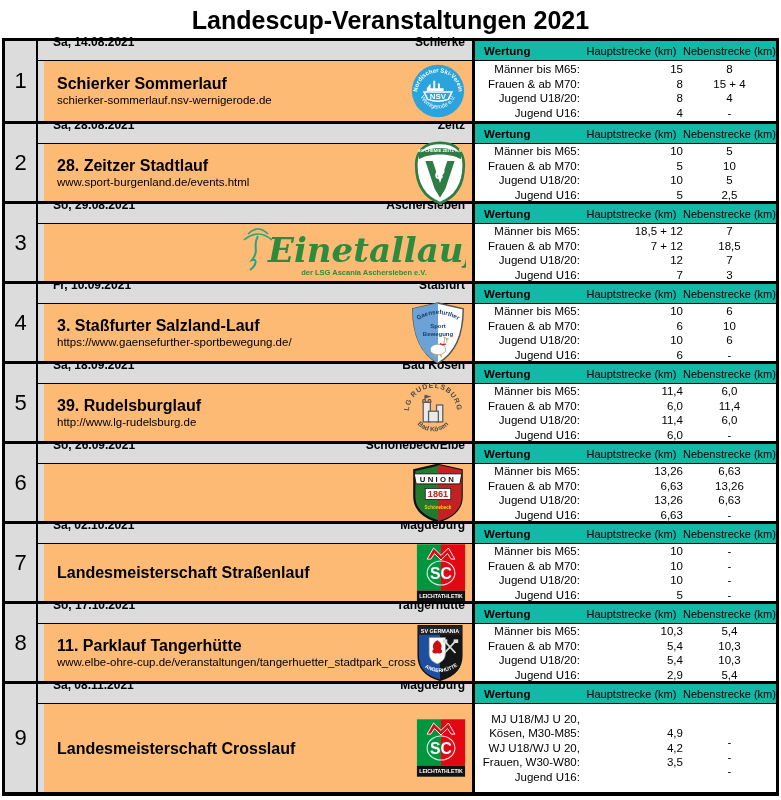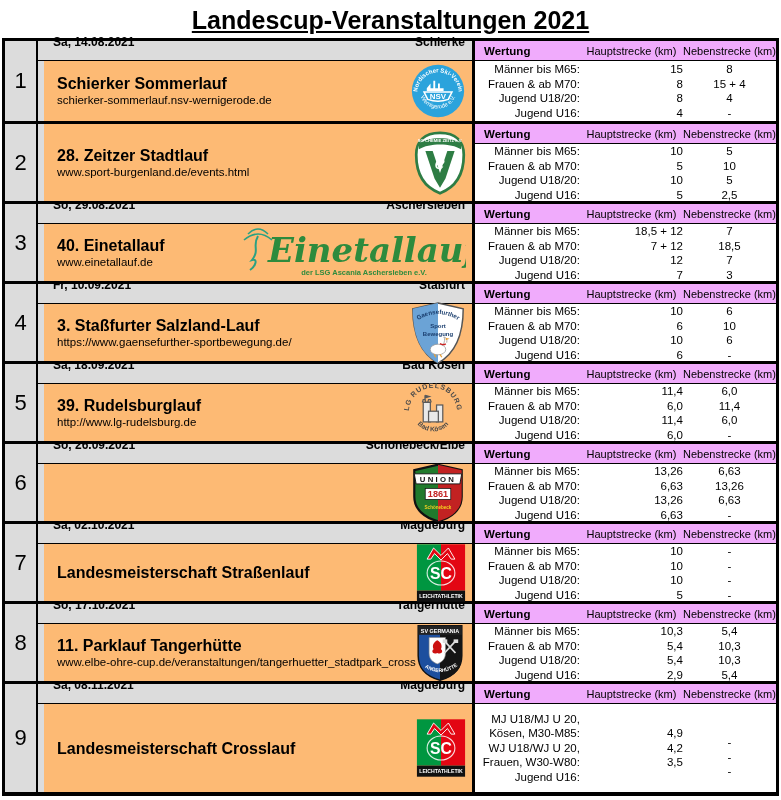--- a/index.html
+++ b/index.html
@@ -1,40 +1,40 @@
 <!DOCTYPE html>
 <html><head>
 <meta charset="utf-8">
 <style>
   * { margin:0; padding:0; box-sizing:border-box; }
   html,body { width:781px; height:800px; background:#fff; overflow:hidden;
     font-family:"Liberation Sans", sans-serif; color:#000; }
   .page { width:781px; height:800px; position:relative; }
-  .title { text-align:center; font-weight:bold; font-size:25px; padding-top:6px; height:30px;text-decoration:underline; }
+  .title { text-align:center; font-weight:bold; font-size:25px; padding-top:6px; height:30px; }
   .table { position:absolute; left:2px; right:2px; top:38px; bottom:4px;
     border:3px solid #000; border-bottom-width:4px; display:flex; flex-direction:column; }
   .row { display:flex; flex:0 0 80px; min-height:0; background:#dcdcdc; }
   .row:not(:first-child){ border-top:3px solid #000; }
   .row:last-child { flex:1 1 auto; }
   .num { width:33px; flex:0 0 33px; background:#dcdcdc; border-right:2px solid #000;
     display:flex; align-items:center; justify-content:center; font-size:22px; }
   .left { flex:1 1 auto; display:flex; flex-direction:column; background:#dcdcdc; min-width:0; }
   .datebar { height:20px; flex:0 0 20px; display:flex; align-items:center;
     justify-content:space-between; padding:0 7px 17px 15px; font-weight:bold; font-size:12px;
     border-bottom:1px solid #000; }
   .content { flex:1; margin-left:6px; background:#fdba74; position:relative;
     display:flex; align-items:center; min-height:0; }
   .nameblock { padding-left:13px; }
   .name { font-weight:bold; font-size:16px; line-height:19px; }
   .url { font-size:11.5px; line-height:15px; }
   .logo { position:absolute; right:6px; top:50%; transform:translateY(-50%);
     display:flex; align-items:center; }
   .right { flex:0 0 304px; width:304px; background:#fff; border-left:3px solid #000;
     display:flex; flex-direction:column; }
-  .w-head { height:20px; flex:0 0 20px; background:#f0abfc; border-bottom:1px solid #000;
+  .w-head { height:20px; flex:0 0 20px; background:#14b8a6; border-bottom:1px solid #000;
     display:flex; align-items:center; font-size:11px;justify-content:flex-end; }
   .wh-label { width:106px; padding-left:9px; font-weight:bold; font-size:11.5px; }
   .wh-haupt { width:104px; text-align:center; }
   .wh-neben { width:94px; text-align:center; }
   .w-body { flex:1; display:flex; flex-direction:column; justify-content:center; }
   .w-row { display:flex; font-size:11.5px; line-height:14.5px; }
   .w-label { width:106px; text-align:right; }
   .w-haupt { width:104px; text-align:right; }
   .w-neben { width:94px; text-align:center; }
   .w-neben.shift { transform:translateY(9px); }
@@ -99,20 +99,24 @@
               <div class="w-label">Jugend U16:</div>
               <div class="w-haupt">4</div>
               <div class="w-neben">-</div>
             </div>
           </div>
     </div>
   </div>
       <div class="row">
     <div class="num">2</div>
     <div class="left">
+      <div class="datebar">
+        <span class="date">Sa, 28.08.2021</span>
+        <span class="loc">Zeitz</span>
+      </div>
       <div class="content">
         <div class="nameblock">
           <div class="name">28. Zeitzer Stadtlauf</div>
           <div class="url">www.sport-burgenland.de/events.html</div>
         </div>
         <div class="logo">
               <svg width="52" height="64" viewBox="0 0 56 70">
   <path d="M28,2 C45,2 54,11 54,26 C54,48 44,62 28,68 C12,62 2,48 2,26 C2,11 11,2 28,2 Z" fill="#fff" stroke="#2e7d44" stroke-width="3"></path>
   <path d="M5,14 C14,6 42,6 51,14 L51,20 C40,13 16,13 5,20 Z" fill="#2e7d44"></path>
   <text x="28" y="12.5" text-anchor="middle" font-size="4.6" font-weight="bold" fill="#fff">SG CHEMIE ZEITZ e.V.</text>
@@ -153,24 +157,20 @@
     </div>
   </div>
       <div class="row">
     <div class="num">3</div>
     <div class="left">
       <div class="datebar">
         <span class="date">So, 29.08.2021</span>
         <span class="loc">Aschersleben</span>
       </div>
       <div class="content">
-        <div class="nameblock">
-          <div class="name">40. Einetallauf</div>
-          <div class="url">www.einetallauf.de</div>
-        </div>
         <div class="logo">
               <svg width="232" height="54" viewBox="0 0 232 54">
   <path d="M14,8 Q24,-2 34,8 M10,14 Q24,2 38,14" fill="none" stroke="#2aa183" stroke-width="1.6"></path>
   <path d="M24,10 C18,20 26,24 18,34 C24,32 22,40 16,44" fill="none" stroke="#2aa183" stroke-width="2"></path>
   <text x="34" y="36" font-size="34" font-style="italic" font-weight="bold" fill="#2e8b3d" font-family="DejaVu Serif, serif">Einetallauf</text>
   <text x="130" y="49" text-anchor="middle" font-size="7.5" font-weight="bold" fill="#2e8b3d">der LSG Ascania Aschersleben e.V.</text>
 </svg>
             </div>
       </div>
     </div>

